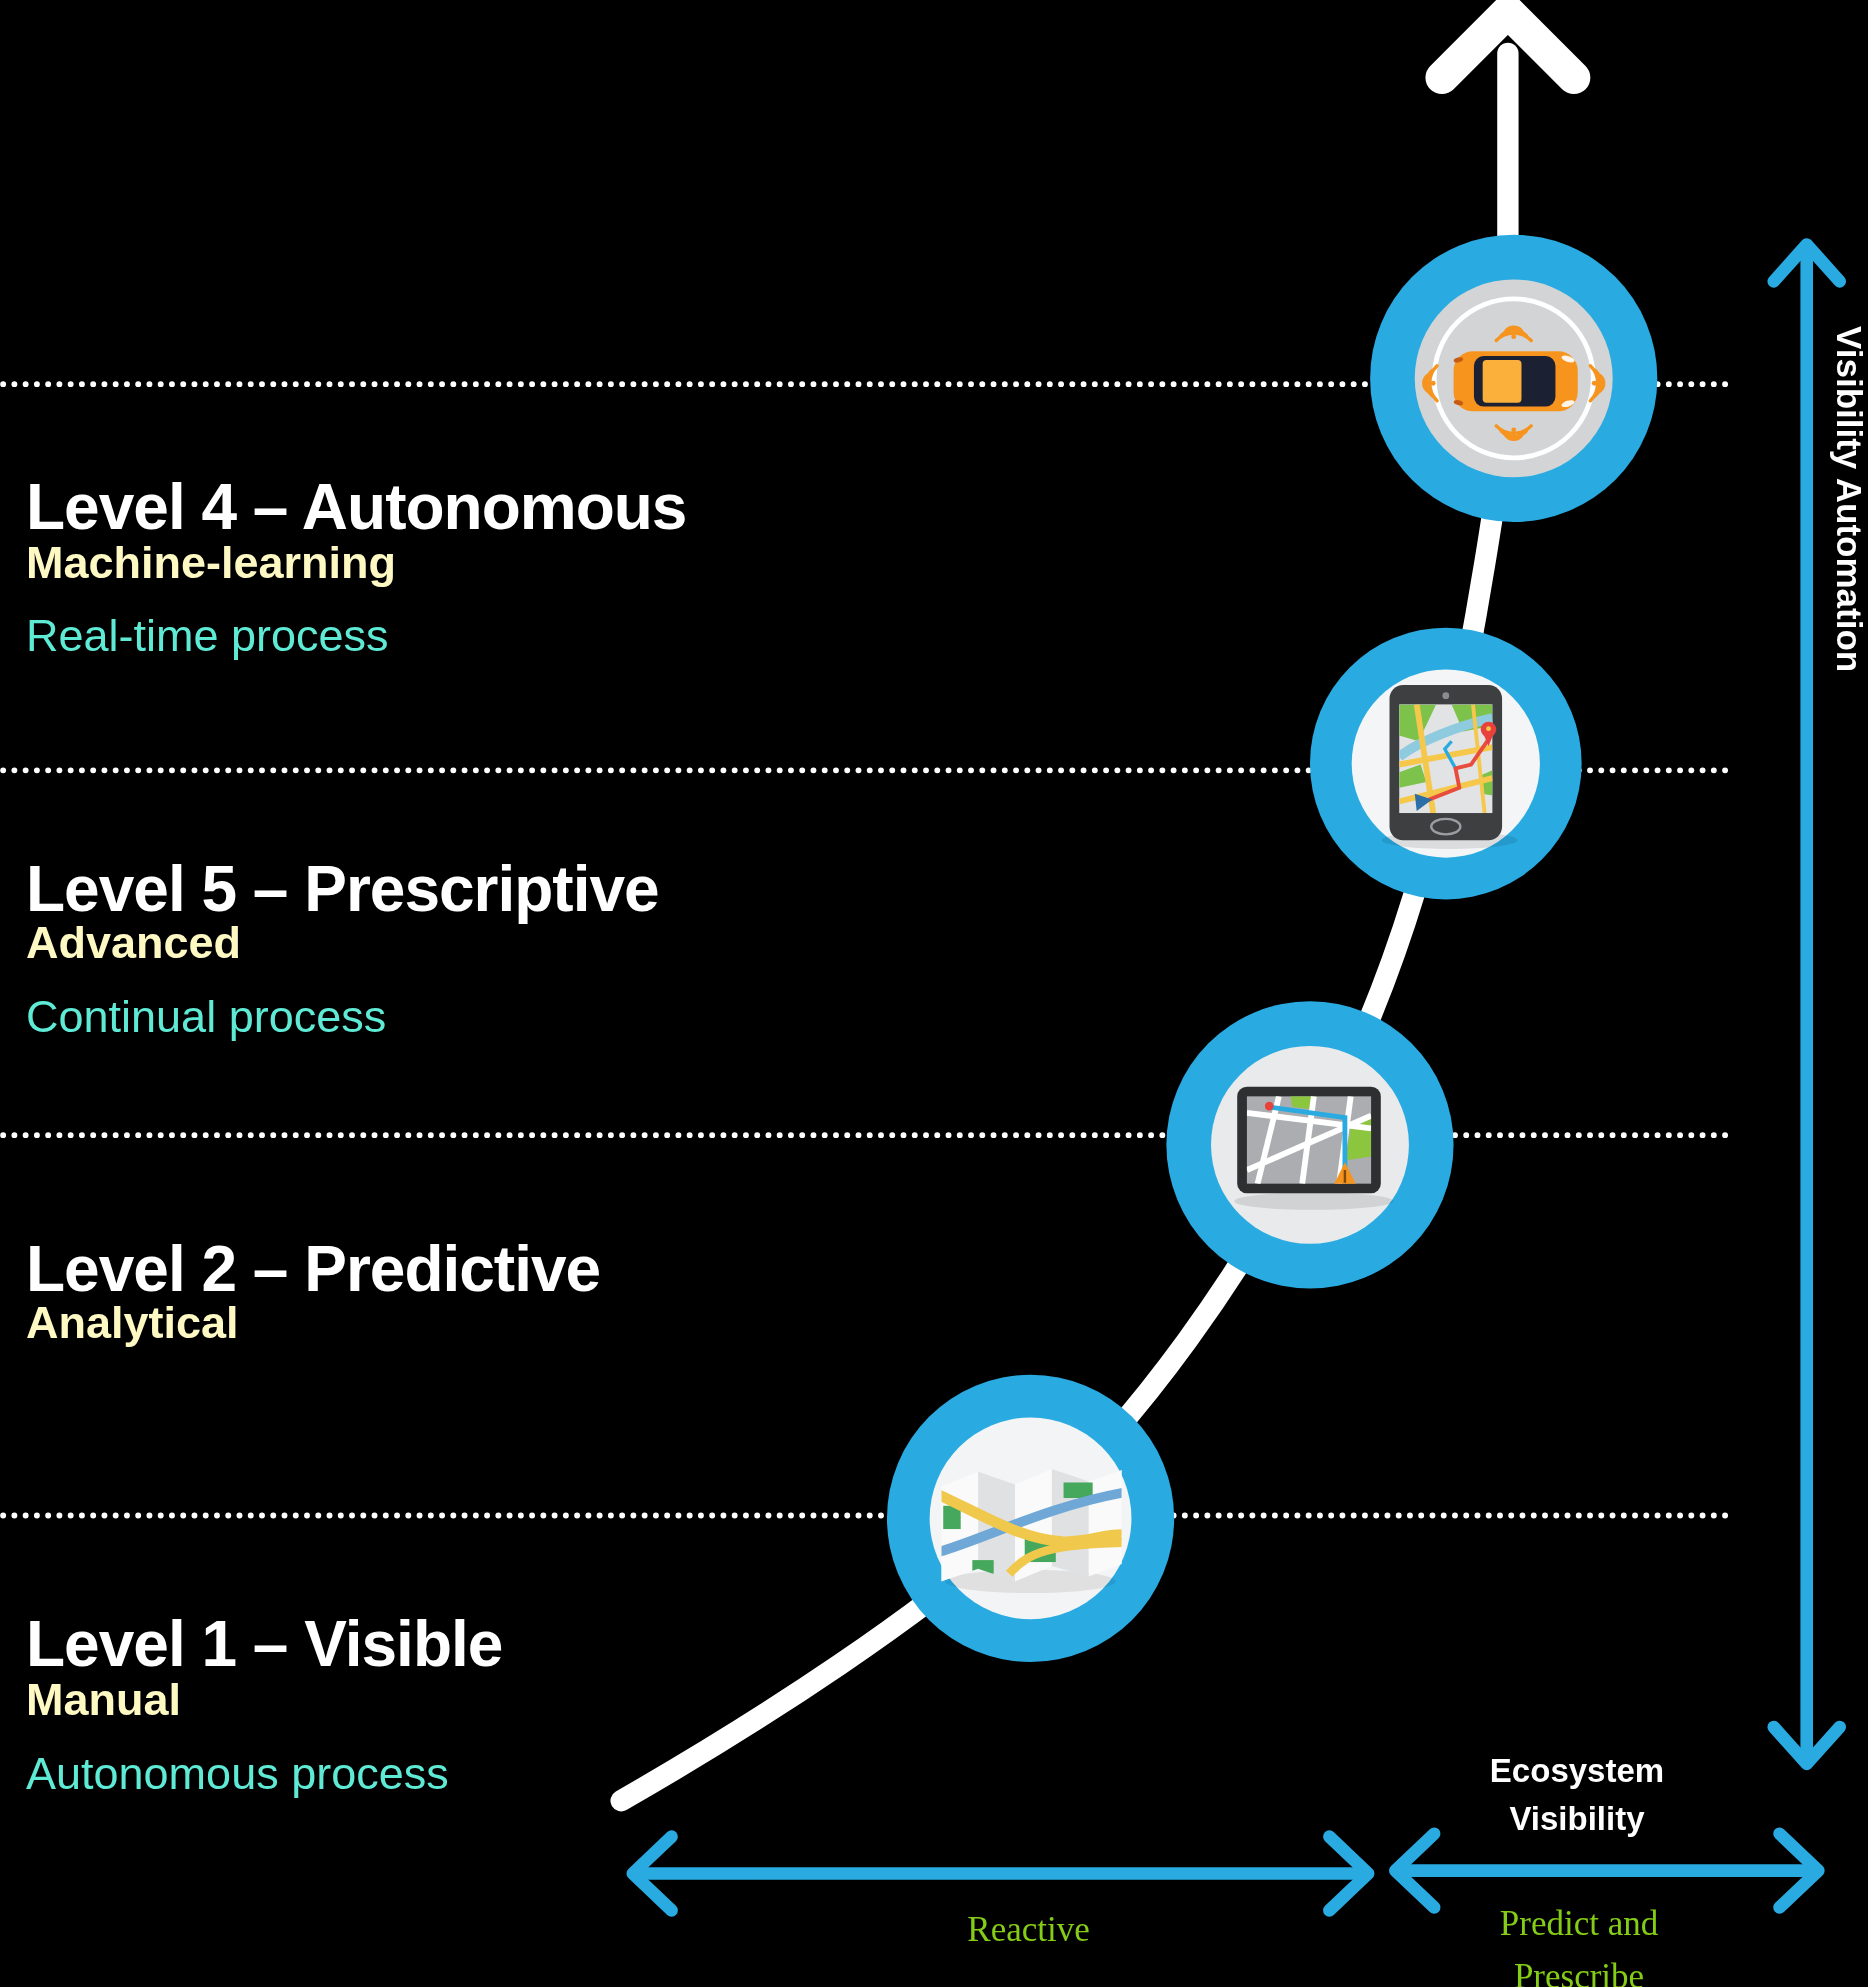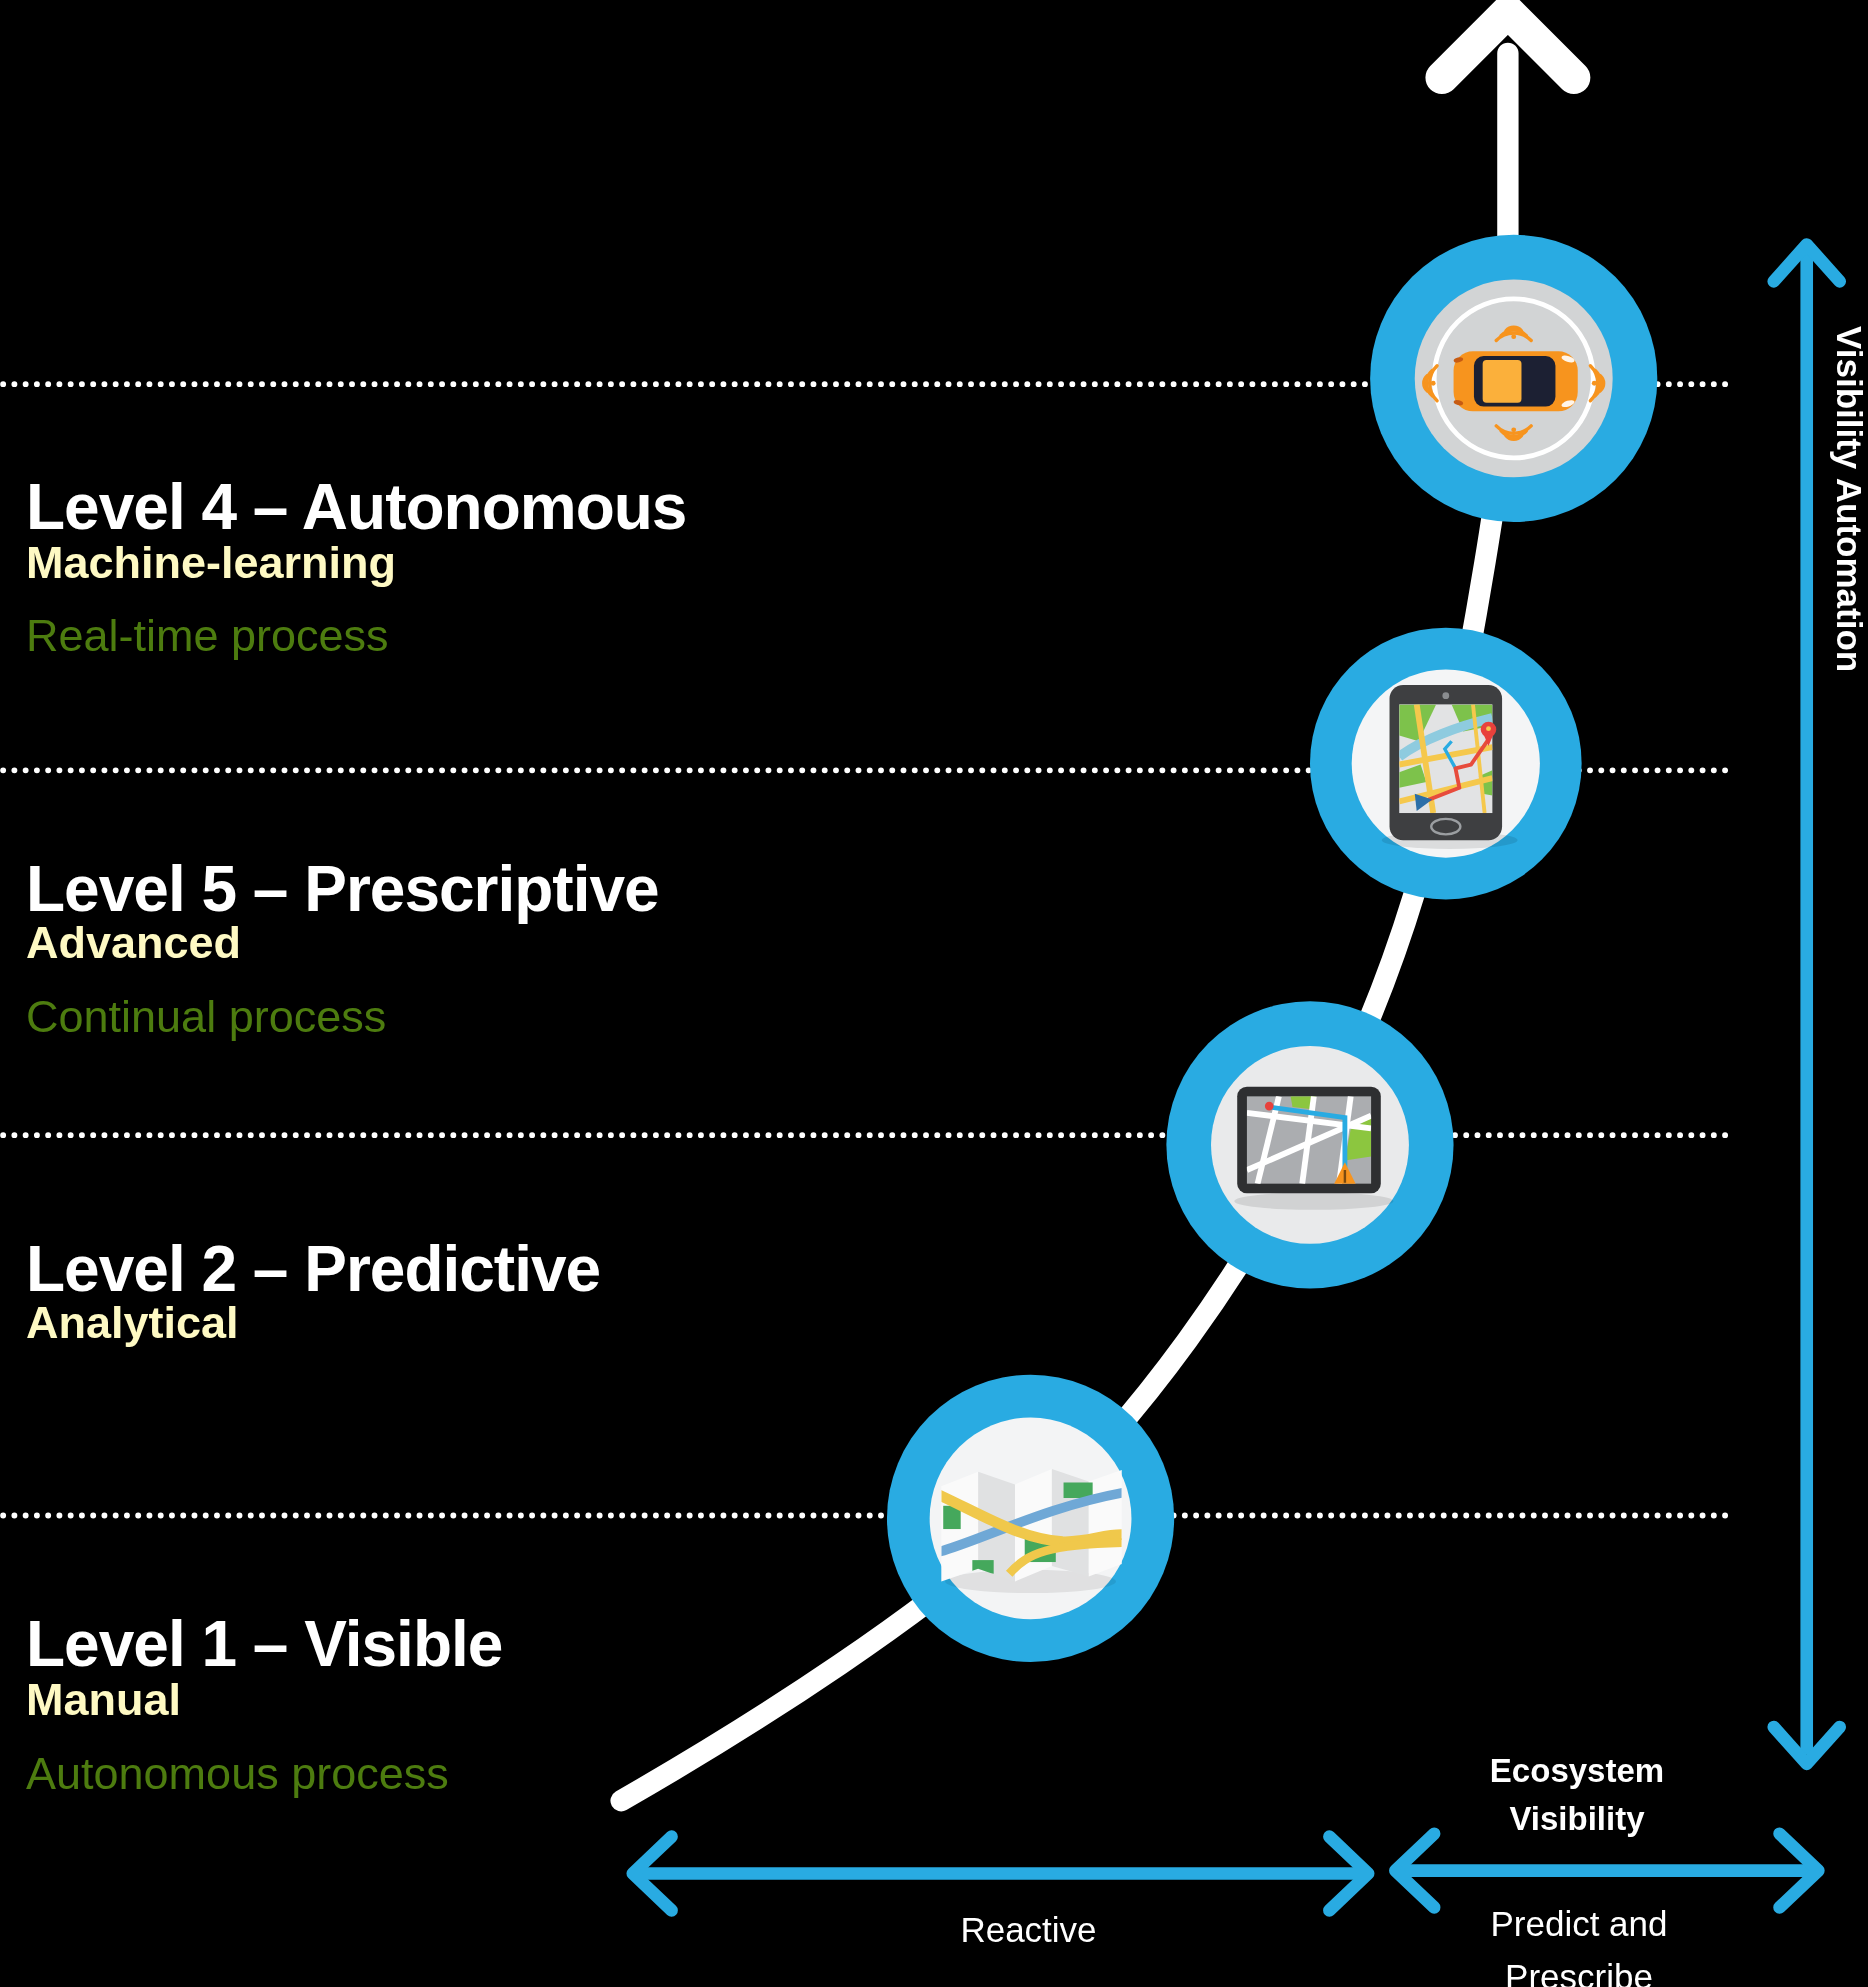--- a/index.html
+++ b/index.html
@@ -7,23 +7,23 @@
     position:relative;width:1869px;height:1987px;background:#000;overflow:hidden;
     font-family:"Liberation Sans","DejaVu Sans",sans-serif;
   }
   #gfx{position:absolute;left:0;top:0;}
   .dotline{stroke:#fff;stroke-width:6;stroke-linecap:round;stroke-dasharray:0.1 11.5;fill:none;}
   .curve{stroke:#fff;stroke-width:22;fill:none;stroke-linecap:round;}
   .whead{stroke:#fff;stroke-width:34;fill:none;stroke-linecap:round;stroke-linejoin:round;}
   .barrow{stroke:#29ABE2;stroke-width:13;fill:none;stroke-linecap:round;stroke-linejoin:round;}
   .lvl-title{position:absolute;left:26px;color:#fff;font-weight:bold;font-size:64px;line-height:1;letter-spacing:-1px;white-space:nowrap;margin-top:40px;}
   .lvl-cap{position:absolute;left:26px;color:#fef9c3;font-weight:bold;font-size:45px;line-height:1;white-space:nowrap;}
-  .lvl-proc{position:absolute;left:26px;color:#4d7c0f;font-size:45px;line-height:1;white-space:nowrap;}
+  .lvl-proc{position:absolute;left:26px;color:#5eead4;font-size:45px;line-height:1;white-space:nowrap;}
   .persp{position:absolute;color:#fff;font-weight:bold;font-size:33px;line-height:1.45;text-align:center;}
-  .mode{position:absolute;color:#ffffff;font-size:35px;line-height:1.5;text-align:center;}
+  .mode{position:absolute;color:#84cc16;font-size:35px;line-height:1.5;text-align:center;font-family:Liberation Serif, serif;}
   .vlabel{position:absolute;left:1869px;top:326px;width:417px;height:39px;
     transform:rotate(90deg);transform-origin:0 0;
     color:#fff;font-weight:bold;font-size:35px;line-height:39px;white-space:nowrap;}
 </style>
 </head>
 <body>
 
 <div id="stage">
 
   <svg id="gfx" width="1869" height="1987" viewBox="0 0 1926 2048">

